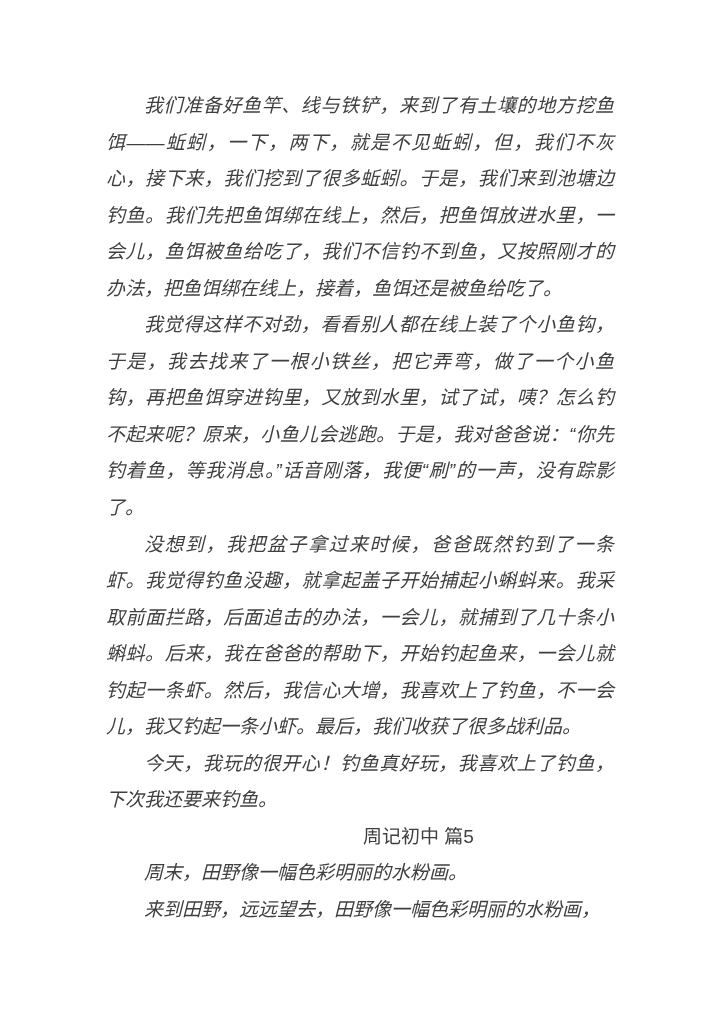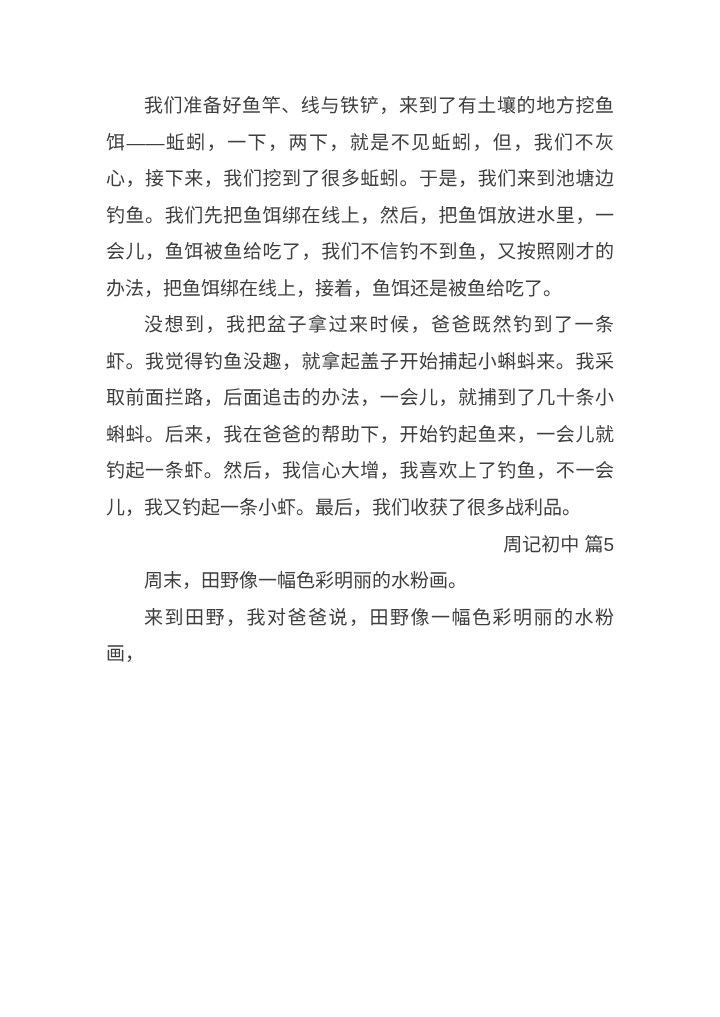--- a/index.html
+++ b/index.html
@@ -28,32 +28,35 @@
     font-size: 19px;
     font-weight: 300;
     line-height: 36.55px;
     text-align: justify;
     text-justify: inter-ideograph;
   }
   .para {
     margin: 0;
     padding: 0;
     text-indent: 2em;
+    font-style: italic;
   }
   .heading {
     margin: 0;
     padding: 0;
     text-indent: 117px;
-    text-align: right;
+    text-align: center;
   }
 </style>
 </head>
 <body>
 
 <div class="page">
   <main class="content">
     <p class="para">我们准备好鱼竿、线与铁铲，来到了有土壤的地方挖鱼饵——蚯蚓，一下，两下，就是不见蚯蚓，但，我们不灰心，接下来，我们挖到了很多蚯蚓。于是，我们来到池塘边钓鱼。我们先把鱼饵绑在线上，然后，把鱼饵放进水里，一会儿，鱼饵被鱼给吃了，我们不信钓不到鱼，又按照刚才的办法，把鱼饵绑在线上，接着，鱼饵还是被鱼给吃了。</p>
+    <p class="para">我觉得这样不对劲，看看别人都在线上装了个小鱼钩，于是，我去找来了一根小铁丝，把它弄弯，做了一个小鱼钩，再把鱼饵穿进钩里，又放到水里，试了试，咦？怎么钓不起来呢？原来，小鱼儿会逃跑。于是，我对爸爸说：“你先钓着鱼，等我消息。”话音刚落，我便“刷”的一声，没有踪影了。</p>
     <p class="para">没想到，我把盆子拿过来时候，爸爸既然钓到了一条虾。我觉得钓鱼没趣，就拿起盖子开始捕起小蝌蚪来。我采取前面拦路，后面追击的办法，一会儿，就捕到了几十条小蝌蚪。后来，我在爸爸的帮助下，开始钓起鱼来，一会儿就钓起一条虾。然后，我信心大增，我喜欢上了钓鱼，不一会儿，我又钓起一条小虾。最后，我们收获了很多战利品。</p>
+    <p class="para">今天，我玩的很开心！钓鱼真好玩，我喜欢上了钓鱼，下次我还要来钓鱼。</p>
     <p class="heading">周记初中 篇5</p>
     <p class="para">周末，田野像一幅色彩明丽的水粉画。</p>
-    <p class="para">来到田野，我对爸爸说，田野像一幅色彩明丽的水粉画，</p>
+    <p class="para">来到田野，远远望去，田野像一幅色彩明丽的水粉画，</p>
   </main>
 </div>
 
 </body></html>

